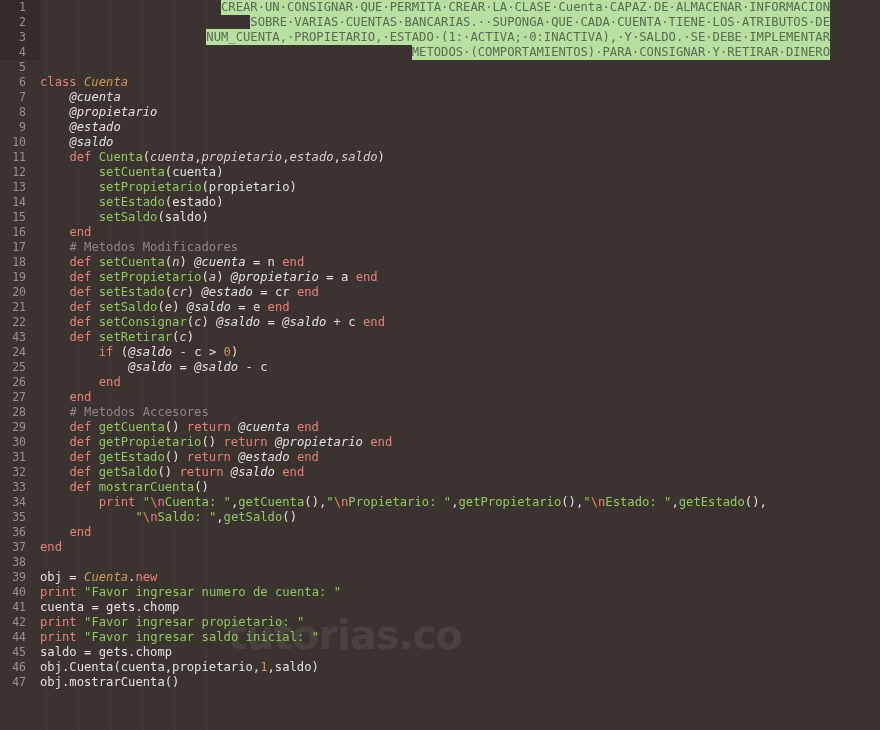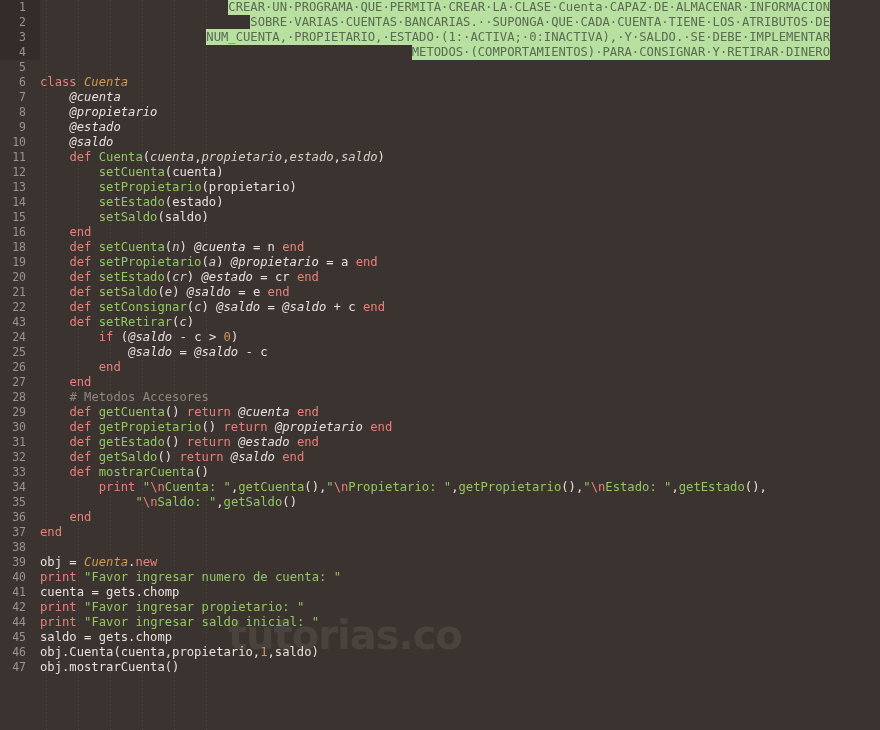--- a/index.html
+++ b/index.html
@@ -114,36 +114,37 @@
   <div id="gutter-sel"></div>
 
   <div class="guide" style="left:46px;"></div>
   <div class="guide" style="left:78px;"></div>
   <div class="guide" style="left:110px;"></div>
   <div class="guide" style="left:142px;"></div>
   <div class="guide" style="left:174px;"></div>
   <div class="guide" style="left:206px;"></div>
 
   <div id="lines">
-      <div class="line hline"><span class="ln">1</span><span class="code"><span class="hl">CREAR·UN·PROGRAMA·QUE·PERMITA·CREAR·LA·CLASE·Cuenta·CAPAZ·DE·ALMACENAR·INFORMACION</span></span></div>
+      <div class="line hline"><span class="ln">1</span><span class="code"><span class="hl">CREAR·UN·CONSIGNAR·QUE·PERMITA·CREAR·LA·CLASE·Cuenta·CAPAZ·DE·ALMACENAR·INFORMACION</span></span></div>
       <div class="line hline"><span class="ln">2</span><span class="code"><span class="hl">SOBRE·VARIAS·CUENTAS·BANCARIAS.··SUPONGA·QUE·CADA·CUENTA·TIENE·LOS·ATRIBUTOS·DE</span></span></div>
       <div class="line hline"><span class="ln">3</span><span class="code"><span class="hl">NUM_CUENTA,·PROPIETARIO,·ESTADO·(1:·ACTIVA;·0:INACTIVA),·Y·SALDO.·SE·DEBE·IMPLEMENTAR</span></span></div>
       <div class="line hline"><span class="ln">4</span><span class="code"><span class="hl">METODOS·(COMPORTAMIENTOS)·PARA·CONSIGNAR·Y·RETIRAR·DINERO</span></span></div>
       <div class="line"><span class="ln">5</span><span class="code"></span></div>
       <div class="line"><span class="ln">6</span><span class="code"><span class="def">class</span><span class="punct"> </span><span class="cls">Cuenta</span></span></div>
       <div class="line"><span class="ln">7</span><span class="code"><span class="punct"> </span><span class="punct"> </span><span class="punct"> </span><span class="punct"> </span><span class="ivar">@cuenta</span></span></div>
       <div class="line"><span class="ln">8</span><span class="code"><span class="punct"> </span><span class="punct"> </span><span class="punct"> </span><span class="punct"> </span><span class="ivar">@propietario</span></span></div>
       <div class="line"><span class="ln">9</span><span class="code"><span class="punct"> </span><span class="punct"> </span><span class="punct"> </span><span class="punct"> </span><span class="ivar">@estado</span></span></div>
       <div class="line"><span class="ln">10</span><span class="code"><span class="punct"> </span><span class="punct"> </span><span class="punct"> </span><span class="punct"> </span><span class="ivar">@saldo</span></span></div>
       <div class="line"><span class="ln">11</span><span class="code"><span class="punct"> </span><span class="punct"> </span><span class="punct"> </span><span class="punct"> </span><span class="def">def</span><span class="punct"> </span><span class="meth">Cuenta</span><span class="punct">(</span><span class="param">cuenta</span><span class="punct">,</span><span class="param">propietario</span><span class="punct">,</span><span class="param">estado</span><span class="punct">,</span><span class="param">saldo</span><span class="punct">)</span></span></div>
       <div class="line"><span class="ln">12</span><span class="code"><span class="punct"> </span><span class="punct"> </span><span class="punct"> </span><span class="punct"> </span><span class="punct"> </span><span class="punct"> </span><span class="punct"> </span><span class="punct"> </span><span class="meth">setCuenta</span><span class="punct">(</span><span class="plain">cuenta</span><span class="punct">)</span></span></div>
       <div class="line"><span class="ln">13</span><span class="code"><span class="punct"> </span><span class="punct"> </span><span class="punct"> </span><span class="punct"> </span><span class="punct"> </span><span class="punct"> </span><span class="punct"> </span><span class="punct"> </span><span class="meth">setPropietario</span><span class="punct">(</span><span class="plain">propietario</span><span class="punct">)</span></span></div>
       <div class="line"><span class="ln">14</span><span class="code"><span class="punct"> </span><span class="punct"> </span><span class="punct"> </span><span class="punct"> </span><span class="punct"> </span><span class="punct"> </span><span class="punct"> </span><span class="punct"> </span><span class="meth">setEstado</span><span class="punct">(</span><span class="plain">estado</span><span class="punct">)</span></span></div>
       <div class="line"><span class="ln">15</span><span class="code"><span class="punct"> </span><span class="punct"> </span><span class="punct"> </span><span class="punct"> </span><span class="punct"> </span><span class="punct"> </span><span class="punct"> </span><span class="punct"> </span><span class="meth">setSaldo</span><span class="punct">(</span><span class="plain">saldo</span><span class="punct">)</span></span></div>
       <div class="line"><span class="ln">16</span><span class="code"><span class="punct"> </span><span class="punct"> </span><span class="punct"> </span><span class="punct"> </span><span class="def">end</span></span></div>
+      <div class="line"><span class="ln">17</span><span class="code"><span class="punct"> </span><span class="punct"> </span><span class="punct"> </span><span class="punct"> </span><span class="com"># Metodos Modificadores</span></span></div>
       <div class="line"><span class="ln">18</span><span class="code"><span class="punct"> </span><span class="punct"> </span><span class="punct"> </span><span class="punct"> </span><span class="def">def</span><span class="punct"> </span><span class="meth">setCuenta</span><span class="punct">(</span><span class="param">n</span><span class="punct">)</span><span class="punct"> </span><span class="ivar">@cuenta</span><span class="punct"> </span><span class="punct">=</span><span class="punct"> </span><span class="plain">n</span><span class="punct"> </span><span class="def">end</span></span></div>
       <div class="line"><span class="ln">19</span><span class="code"><span class="punct"> </span><span class="punct"> </span><span class="punct"> </span><span class="punct"> </span><span class="def">def</span><span class="punct"> </span><span class="meth">setPropietario</span><span class="punct">(</span><span class="param">a</span><span class="punct">)</span><span class="punct"> </span><span class="ivar">@propietario</span><span class="punct"> </span><span class="punct">=</span><span class="punct"> </span><span class="plain">a</span><span class="punct"> </span><span class="def">end</span></span></div>
       <div class="line"><span class="ln">20</span><span class="code"><span class="punct"> </span><span class="punct"> </span><span class="punct"> </span><span class="punct"> </span><span class="def">def</span><span class="punct"> </span><span class="meth">setEstado</span><span class="punct">(</span><span class="param">cr</span><span class="punct">)</span><span class="punct"> </span><span class="ivar">@estado</span><span class="punct"> </span><span class="punct">=</span><span class="punct"> </span><span class="plain">cr</span><span class="punct"> </span><span class="def">end</span></span></div>
       <div class="line"><span class="ln">21</span><span class="code"><span class="punct"> </span><span class="punct"> </span><span class="punct"> </span><span class="punct"> </span><span class="def">def</span><span class="punct"> </span><span class="meth">setSaldo</span><span class="punct">(</span><span class="param">e</span><span class="punct">)</span><span class="punct"> </span><span class="ivar">@saldo</span><span class="punct"> </span><span class="punct">=</span><span class="punct"> </span><span class="plain">e</span><span class="punct"> </span><span class="def">end</span></span></div>
       <div class="line"><span class="ln">22</span><span class="code"><span class="punct"> </span><span class="punct"> </span><span class="punct"> </span><span class="punct"> </span><span class="def">def</span><span class="punct"> </span><span class="meth">setConsignar</span><span class="punct">(</span><span class="param">c</span><span class="punct">)</span><span class="punct"> </span><span class="ivar">@saldo</span><span class="punct"> </span><span class="punct">=</span><span class="punct"> </span><span class="ivar">@saldo</span><span class="punct"> </span><span class="punct">+</span><span class="punct"> </span><span class="plain">c</span><span class="punct"> </span><span class="def">end</span></span></div>
       <div class="line"><span class="ln">43</span><span class="code"><span class="punct"> </span><span class="punct"> </span><span class="punct"> </span><span class="punct"> </span><span class="def">def</span><span class="punct"> </span><span class="meth">setRetirar</span><span class="punct">(</span><span class="param">c</span><span class="punct">)</span></span></div>
       <div class="line"><span class="ln">24</span><span class="code"><span class="punct"> </span><span class="punct"> </span><span class="punct"> </span><span class="punct"> </span><span class="punct"> </span><span class="punct"> </span><span class="punct"> </span><span class="punct"> </span><span class="def">if</span><span class="punct"> </span><span class="punct">(</span><span class="ivar">@saldo</span><span class="punct"> </span><span class="punct">-</span><span class="punct"> </span><span class="plain">c</span><span class="punct"> </span><span class="punct">&gt;</span><span class="punct"> </span><span class="num">0</span><span class="punct">)</span></span></div>
       <div class="line"><span class="ln">25</span><span class="code"><span class="punct"> </span><span class="punct"> </span><span class="punct"> </span><span class="punct"> </span><span class="punct"> </span><span class="punct"> </span><span class="punct"> </span><span class="punct"> </span><span class="punct"> </span><span class="punct"> </span><span class="punct"> </span><span class="punct"> </span><span class="ivar">@saldo</span><span class="punct"> </span><span class="punct">=</span><span class="punct"> </span><span class="ivar">@saldo</span><span class="punct"> </span><span class="punct">-</span><span class="punct"> </span><span class="plain">c</span></span></div>
       <div class="line"><span class="ln">26</span><span class="code"><span class="punct"> </span><span class="punct"> </span><span class="punct"> </span><span class="punct"> </span><span class="punct"> </span><span class="punct"> </span><span class="punct"> </span><span class="punct"> </span><span class="def">end</span></span></div>
       <div class="line"><span class="ln">27</span><span class="code"><span class="punct"> </span><span class="punct"> </span><span class="punct"> </span><span class="punct"> </span><span class="def">end</span></span></div>

